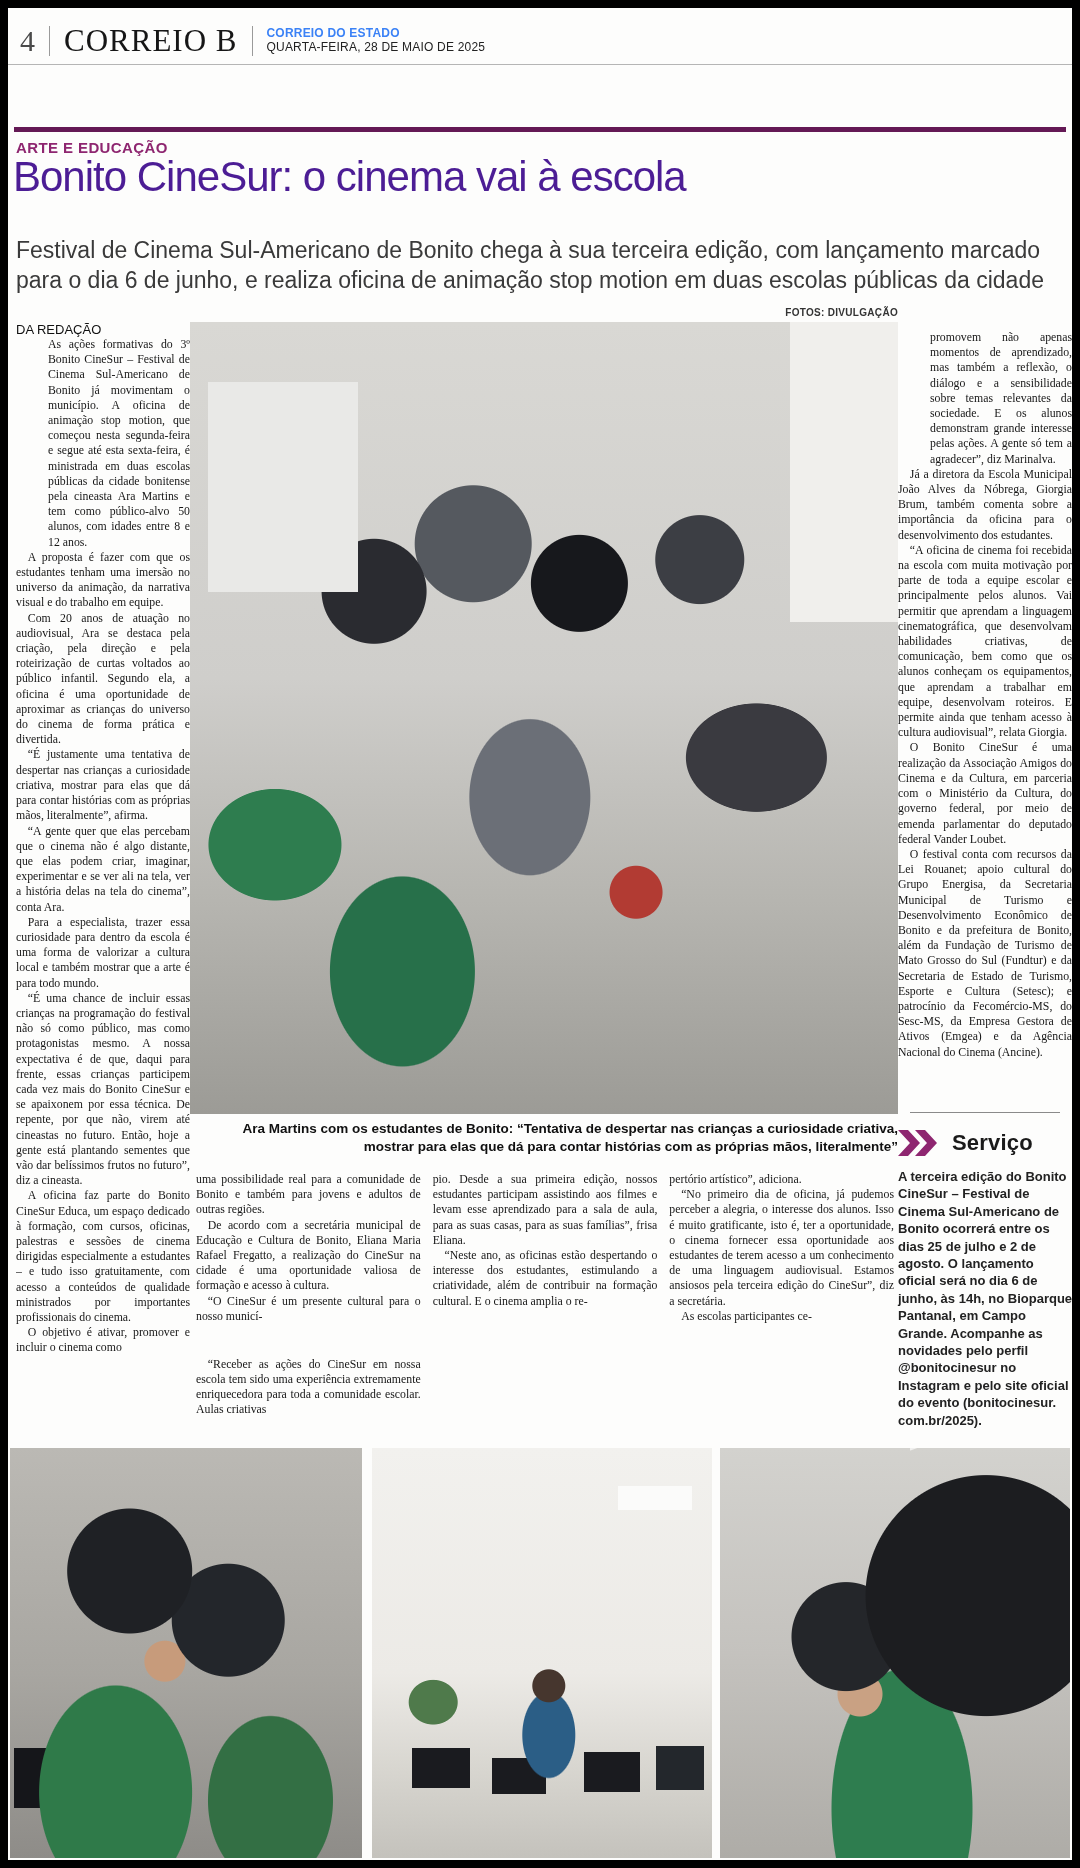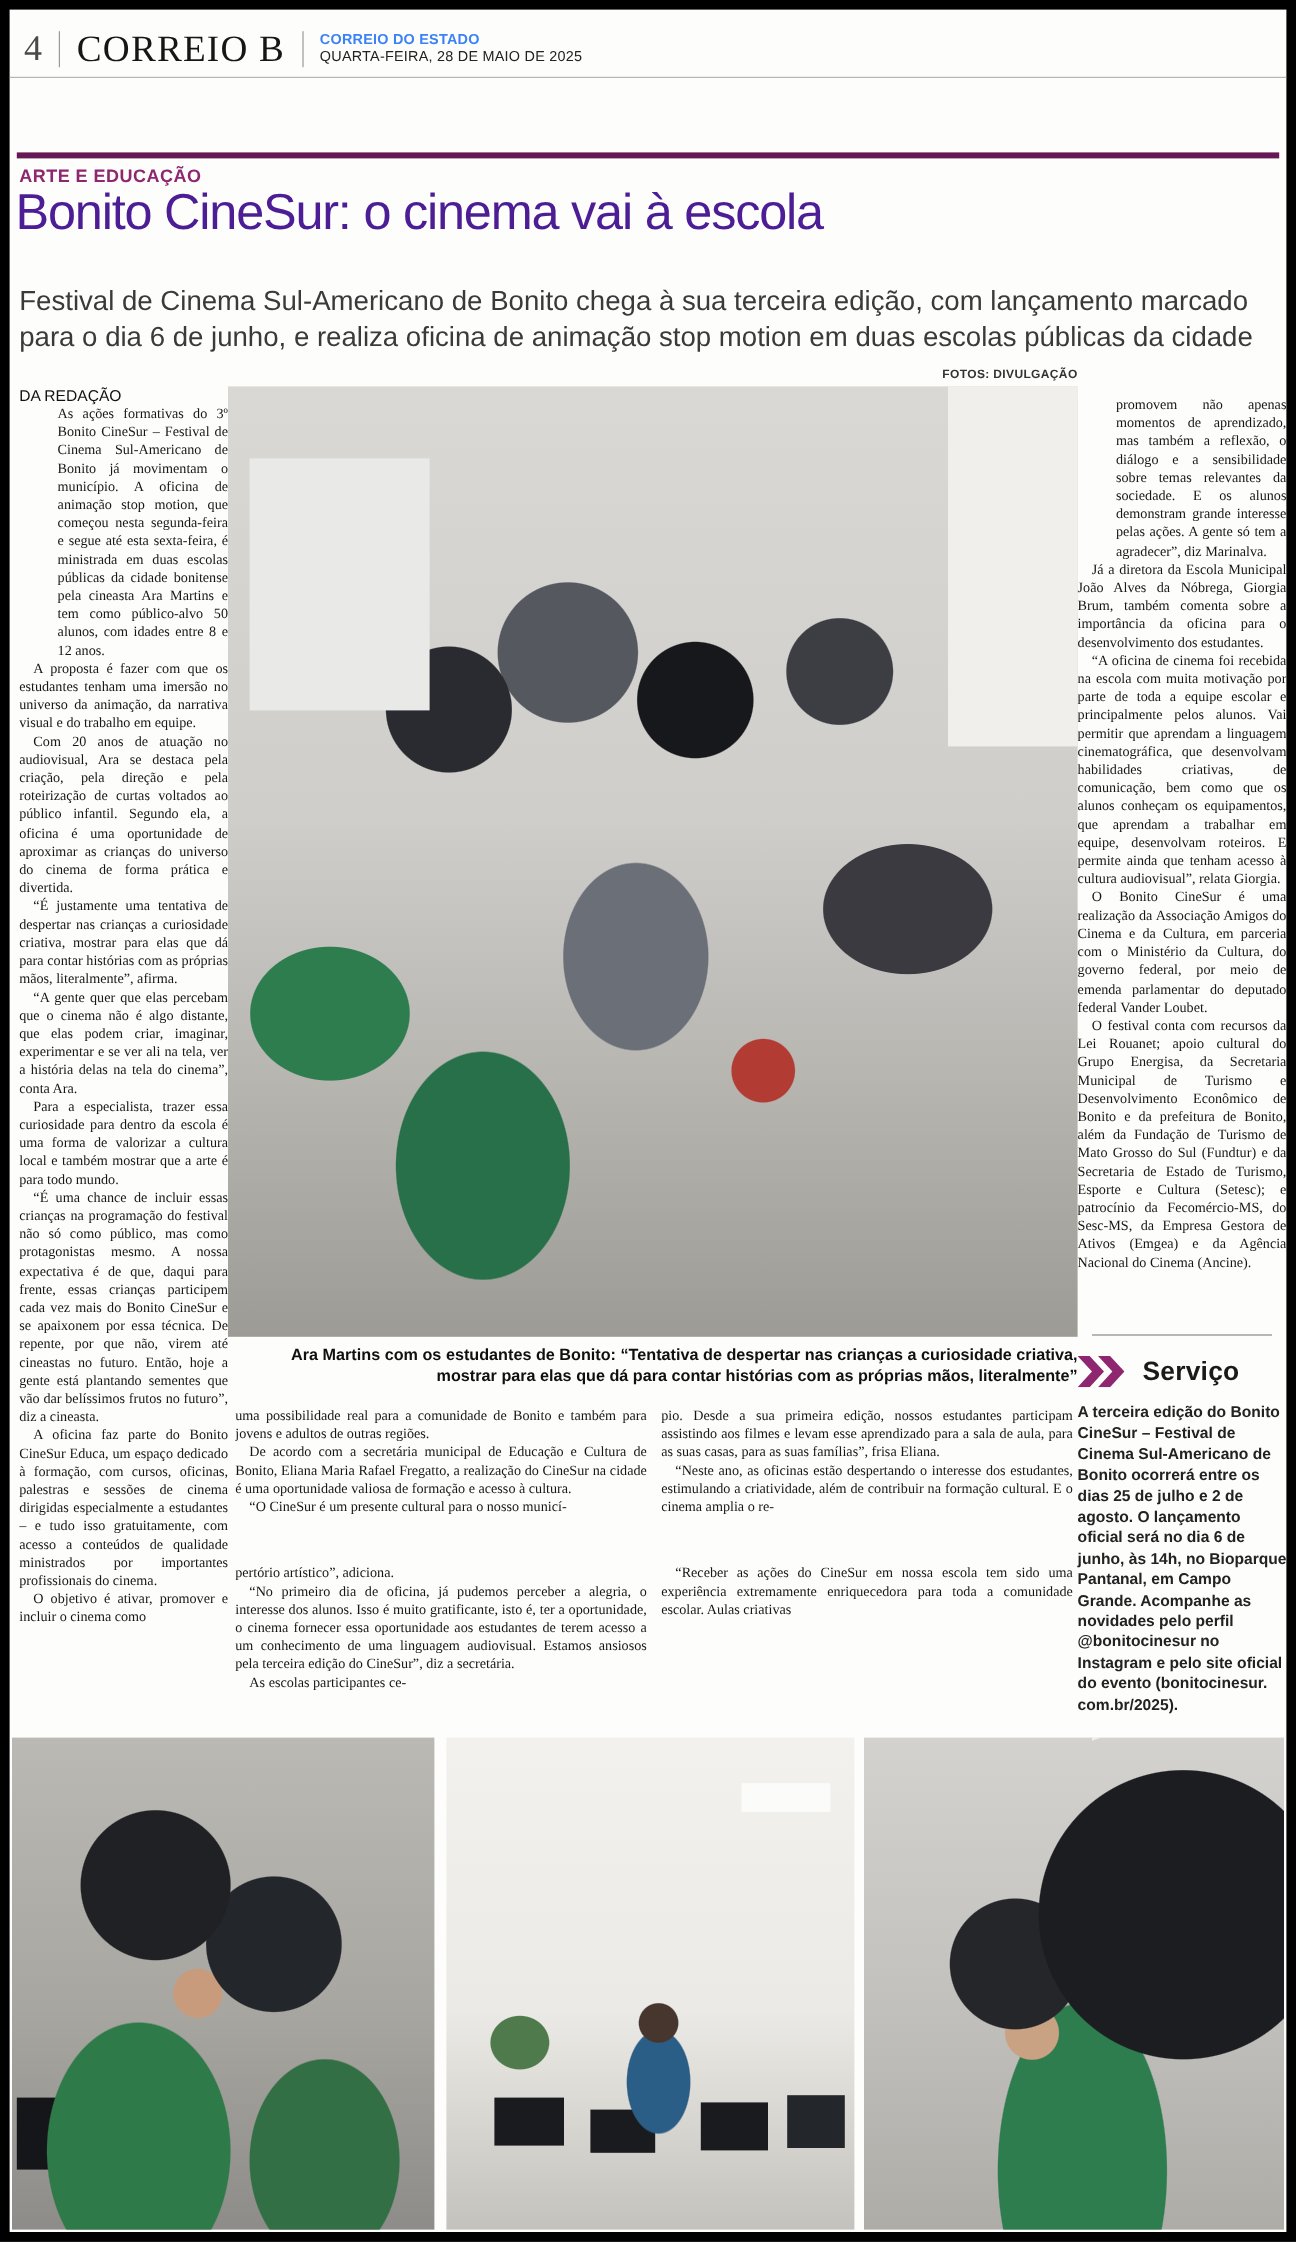--- a/index.html
+++ b/index.html
@@ -29,21 +29,21 @@
                   font-size:10px; font-weight:bold; color:#333; letter-spacing:.3px; }
 
   
   .serifcol { position:absolute; font-family:"Liberation Serif", serif; font-size:11.8px; line-height:1.29;
               color:#161616; text-align:justify; overflow:hidden; }
   .serifcol p { text-indent:1em; }
   .serifcol p.first { text-indent:0;padding-left:32px; }
   .col-left  { left:8px;   top:329px;  width:174px; height:1062px; }
   .col-right { left:890px; top:322px;  width:174px; height:792px; }
   .bottom-cols { position:absolute; left:188px; top:1164px; width:698px; height:278px;
-                 display:grid; grid-template-columns:repeat(2,1fr); column-gap:12px; }
+                 display:grid; grid-template-columns:repeat(3,1fr); column-gap:12px; }
   .bottom-cols .bcol { font-family:"Liberation Serif", serif; font-size:11.8px; line-height:1.29;
                        color:#161616; text-align:justify; overflow:hidden; }
   .bottom-cols .bcol p { text-indent:1em; }
   .bottom-cols .bcol p.first { text-indent:0; }
 
   
   .photo { position:absolute; overflow:hidden; }
   .main-photo { left:182px; top:314px; width:708px; height:792px;
     background:
       linear-gradient(#e9e9e7,#e9e9e7) 18px 60px / 150px 210px no-repeat,

